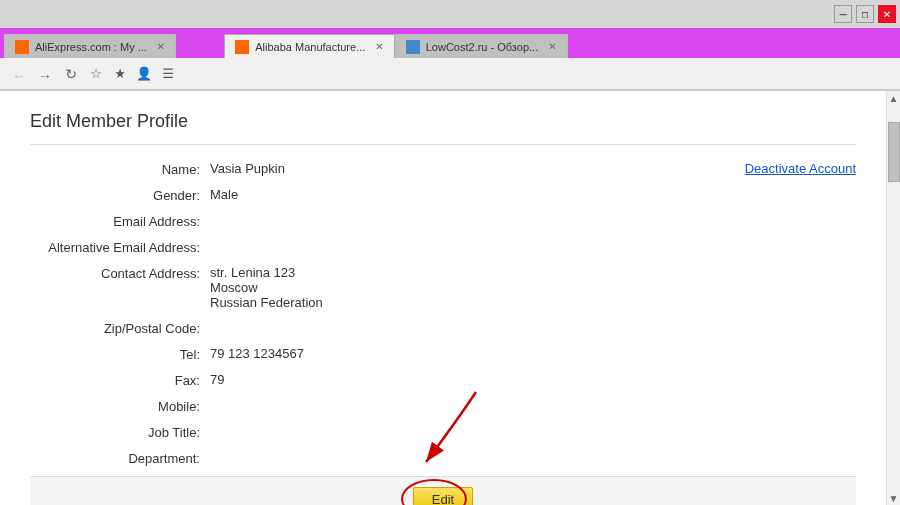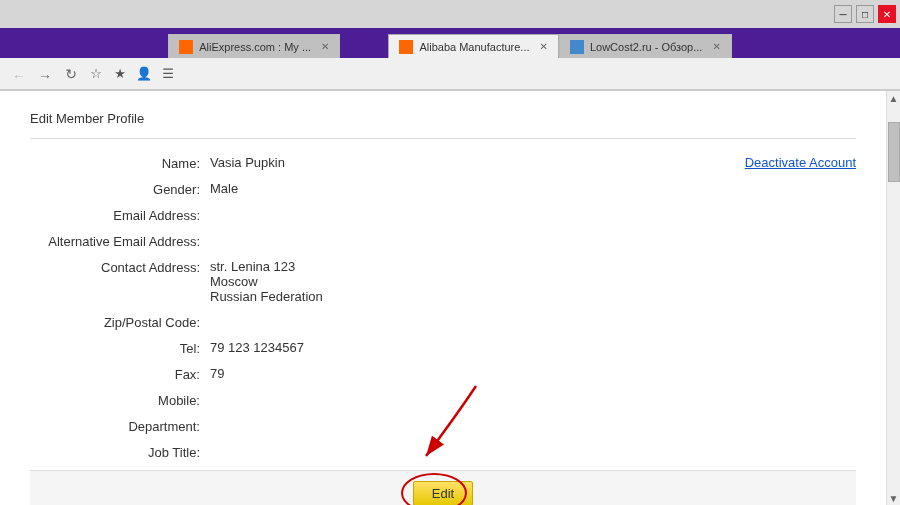--- a/index.html
+++ b/index.html
@@ -45,23 +45,22 @@
       background: #d6d6d6;
     }
     .win-btn.close { background: #e81123; color: white; border-color: #e81123; }
     .win-btn.minimize { background: #d6d6d6; }
     .win-btn.maximize { background: #d6d6d6; }
 
     .tab-bar {
       display: flex;
       align-items: flex-end;
       padding: 4px 4px 0 4px;
-      background: #4c1d95;
+      background: #d946ef;
       height: 30px;
-      justify-content: center;
     }
 
     .tab {
       height: 24px;
       padding: 0 10px;
       display: flex;
       align-items: center;
       font-size: 11px;
       border: 1px solid #bbb;
       border-bottom: none;
@@ -177,21 +176,21 @@
       margin-top: 16px;
     }
     .scrollbar-arrow {
       font-size: 10px;
       color: #666;
       cursor: pointer;
       padding: 2px;
     }
 
     .page-title {
-      font-size: 13px;
+      font-size: 18px;
       font-weight: normal;
       color: #333;
       margin-bottom: 12px;
     }
 
     .divider {
       border: none;
       border-top: 1px solid #ddd;
       margin-bottom: 16px;
     }
@@ -387,26 +386,26 @@
           <span class="field-label">Fax:</span>
           <span class="field-value">79</span>
         </div>
 
         <div class="field-row">
           <span class="field-label">Mobile:</span>
           <span class="field-value"></span>
         </div>
 
         <div class="field-row">
+          <span class="field-label">Job Title:</span>
+          <span class="field-value"></span>
+        </div>
+
+        <div class="field-row">
           <span class="field-label">Department:</span>
-          <span class="field-value"></span>
-        </div>
-
-        <div class="field-row">
-          <span class="field-label">Job Title:</span>
           <span class="field-value"></span>
         </div>
 
       </div>
 
       <div class="profile-right">
         <a class="deactivate-link">Deactivate Account</a>
       </div>
     </div>
 

